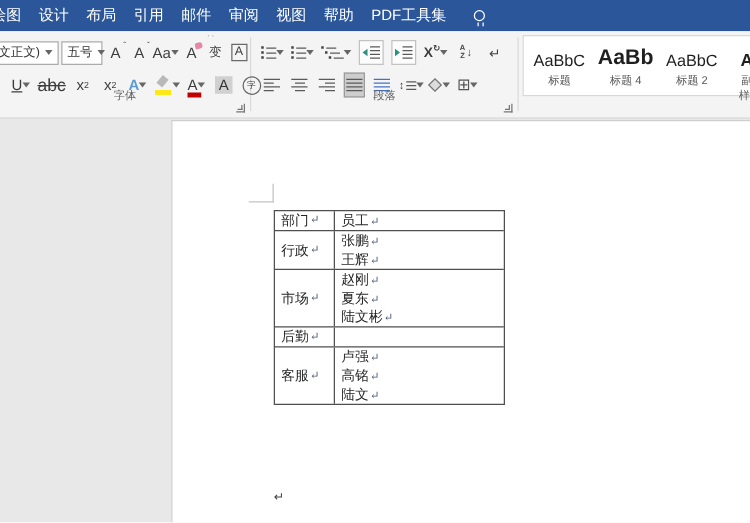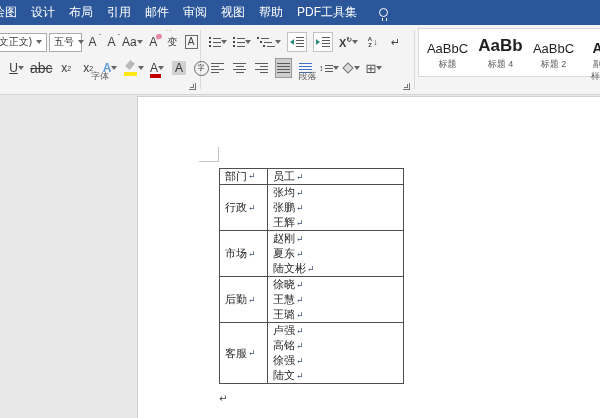--- a/index.html
+++ b/index.html
@@ -395,56 +395,49 @@
               <span class="pmark">↵</span>
             </div>
             <div class="cemp hcell"><span>员工</span><span class="pmark">↵</span></div>
           </div>
           <div class="trow">
             <div class="cdept">
               <span>行政</span>
               <span class="pmark">↵</span>
             </div>
             <div class="cemp">
-              <div class="eline"><span>张均</span><span class="pmark">↵</span></div>
               <div class="eline"><span>张鹏</span><span class="pmark">↵</span></div>
               <div class="eline"><span>王辉</span><span class="pmark">↵</span></div>
             </div>
           </div>
           <div class="trow">
             <div class="cdept">
               <span>市场</span>
               <span class="pmark">↵</span>
             </div>
             <div class="cemp">
               <div class="eline"><span>赵刚</span><span class="pmark">↵</span></div>
               <div class="eline"><span>夏东</span><span class="pmark">↵</span></div>
               <div class="eline"><span>陆文彬</span><span class="pmark">↵</span></div>
             </div>
           </div>
           <div class="trow">
             <div class="cdept">
               <span>后勤</span>
               <span class="pmark">↵</span>
             </div>
-            <div class="cemp">
-              <div class="eline"><span>徐晓</span><span class="pmark">↵</span></div>
-              <div class="eline"><span>王慧</span><span class="pmark">↵</span></div>
-              <div class="eline"><span>王璐</span><span class="pmark">↵</span></div>
-            </div>
           </div>
           <div class="trow">
             <div class="cdept">
               <span>客服</span>
               <span class="pmark">↵</span>
             </div>
             <div class="cemp">
               <div class="eline"><span>卢强</span><span class="pmark">↵</span></div>
               <div class="eline"><span>高铭</span><span class="pmark">↵</span></div>
-              <div class="eline"><span>徐强</span><span class="pmark">↵</span></div>
               <div class="eline"><span>陆文</span><span class="pmark">↵</span></div>
             </div>
           </div>
         </div>
       <div class="endmark">↵</div>
     </div>
   </div>
 </div>
 
 </body></html>

